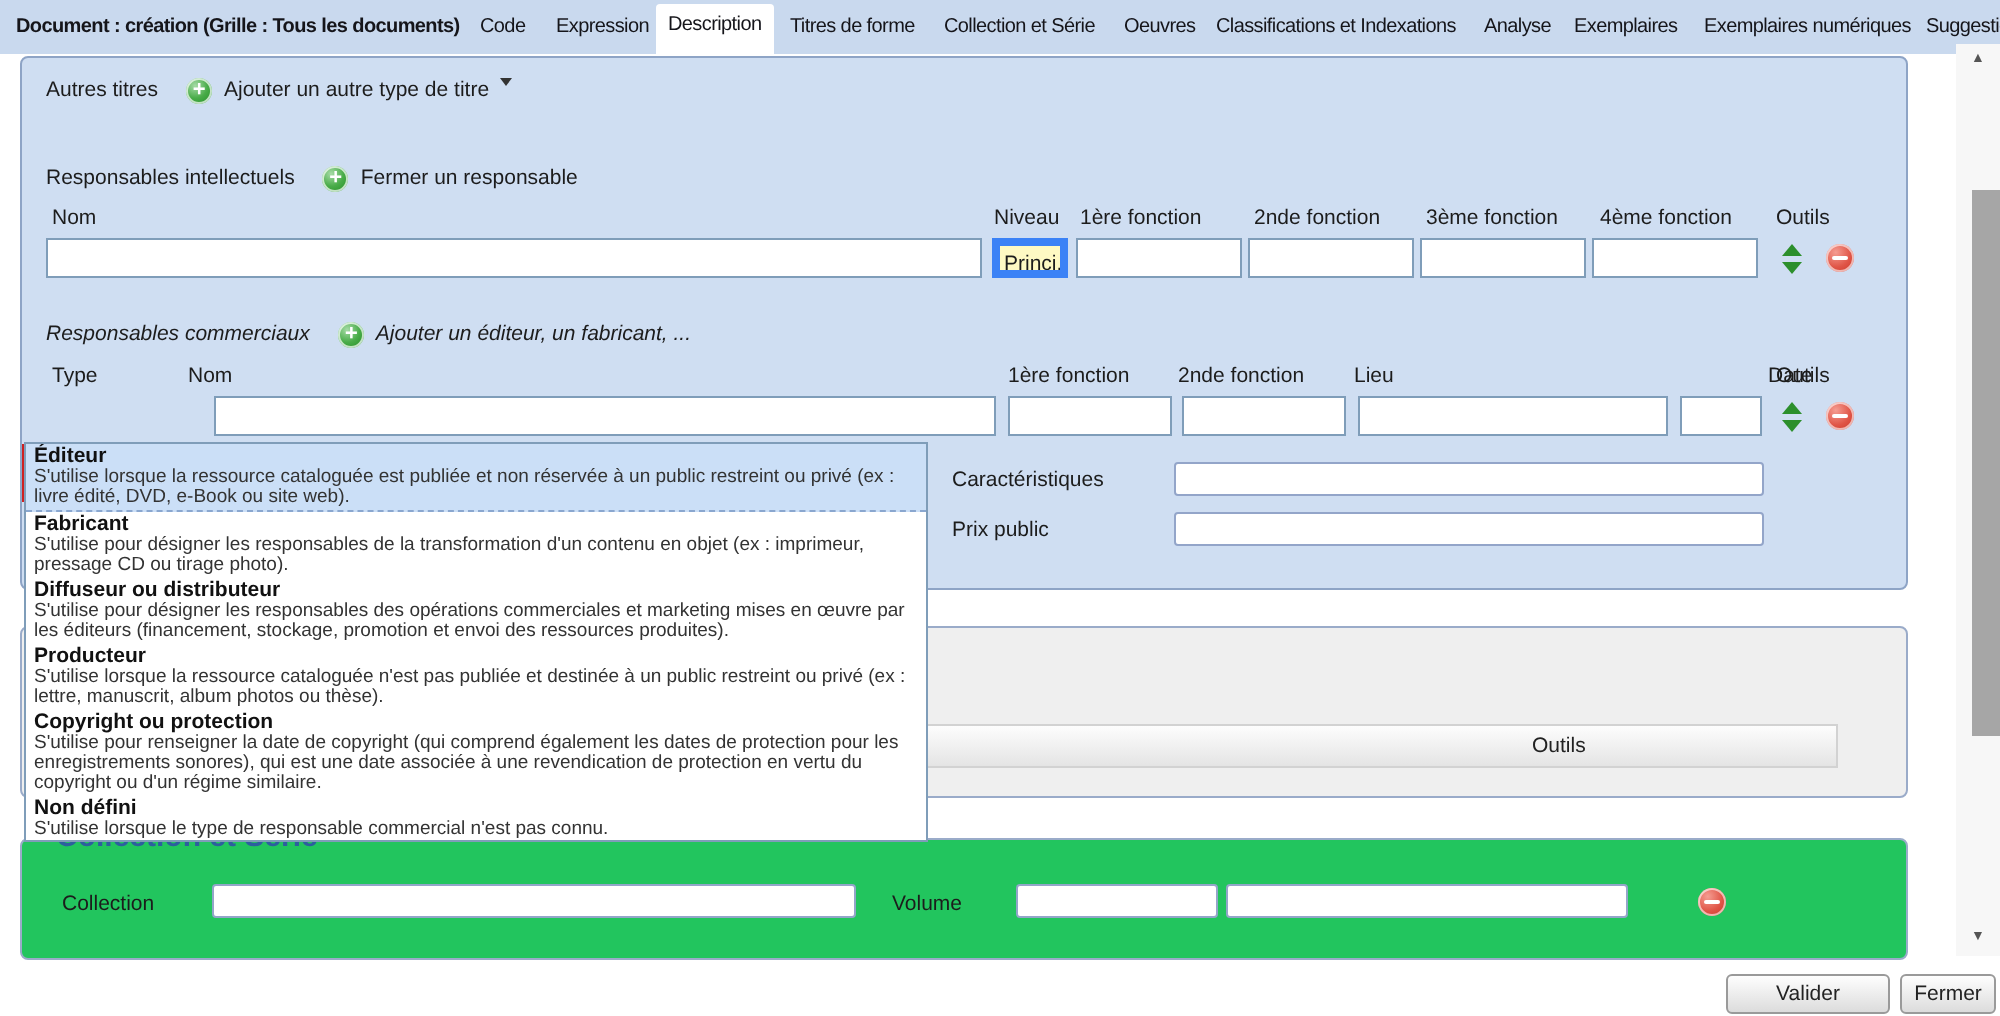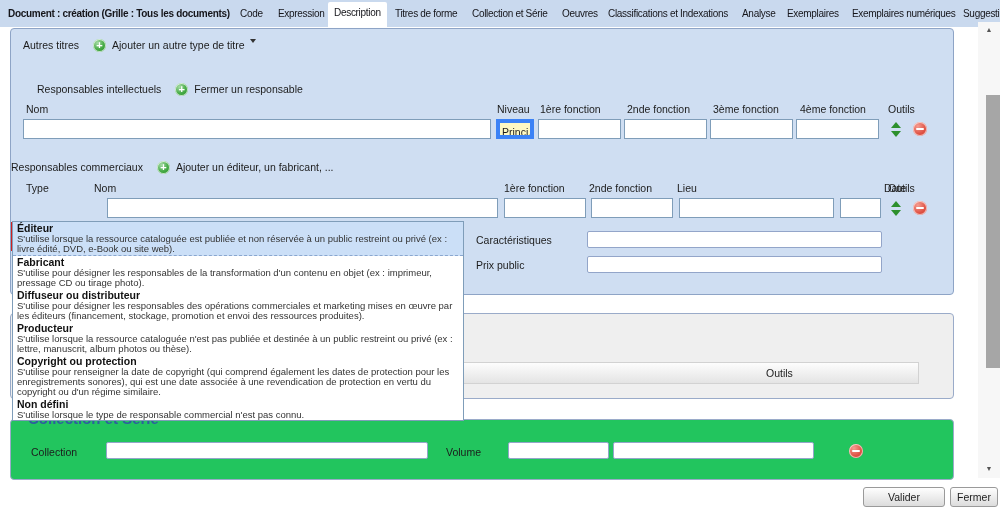--- a/index.html
+++ b/index.html
@@ -110,21 +110,21 @@
 
   <div class="panel panel-blue">
 
     <div class="addrow" style="left:12px;top:10px;">
       <span class="lbl sec">Autres titres</span>
       <span class="plus-icon">+</span>
       <span class="lbl addlbl">Ajouter un autre type de titre</span>
       <span class="caret"></span>
     </div>
 
-    <div class="addrow" style="left:12px;top:54px;margin-left:14px;">
+    <div class="addrow" style="left:12px;top:54px;">
       <span class="lbl sec">Responsables intellectuels</span>
       <span class="plus-icon">+</span>
       <span class="lbl addlbl">Fermer un responsable</span>
     </div>
 
     <span class="hdr" style="left:15px;top:74px;">Nom</span>
     <span class="hdr" style="left:486px;top:74px;">Niveau</span>
     <span class="hdr" style="left:529px;top:74px;">1ère fonction</span>
     <span class="hdr" style="left:616px;top:74px;">2nde fonction</span>
     <span class="hdr" style="left:702px;top:74px;">3ème fonction</span>
@@ -138,21 +138,21 @@
     <input class="tin" style="left: 699px; top: 90px; width: 83px;">
     <input class="tin" style="left: 785px; top: 90px; width: 83px;">
     <div class="updown" style="left:880px;top:93px;">
         <div class="up"></div>
         <div class="dn"></div>
       </div>
     <div class="minus-icon" style="left:902px;top:93px;">
         <div class="bar"></div>
       </div>
 
-    <div class="addrow" style="left:0;top:132px;">
+    <div class="addrow" style="left:12px;top:132px;font-style:italic;">
       <span class="lbl sec">Responsables commerciaux</span>
       <span class="plus-icon">+</span>
       <span class="lbl addlbl">Ajouter un éditeur, un fabricant, ...</span>
     </div>
 
     <span class="hdr" style="left:15px;top:153px;">Type</span>
     <span class="hdr" style="left:83px;top:153px;">Nom</span>
     <span class="hdr" style="left:493px;top:153px;">1ère fonction</span>
     <span class="hdr" style="left:578px;top:153px;">2nde fonction</span>
     <span class="hdr" style="left:666px;top:153px;">Lieu</span>

